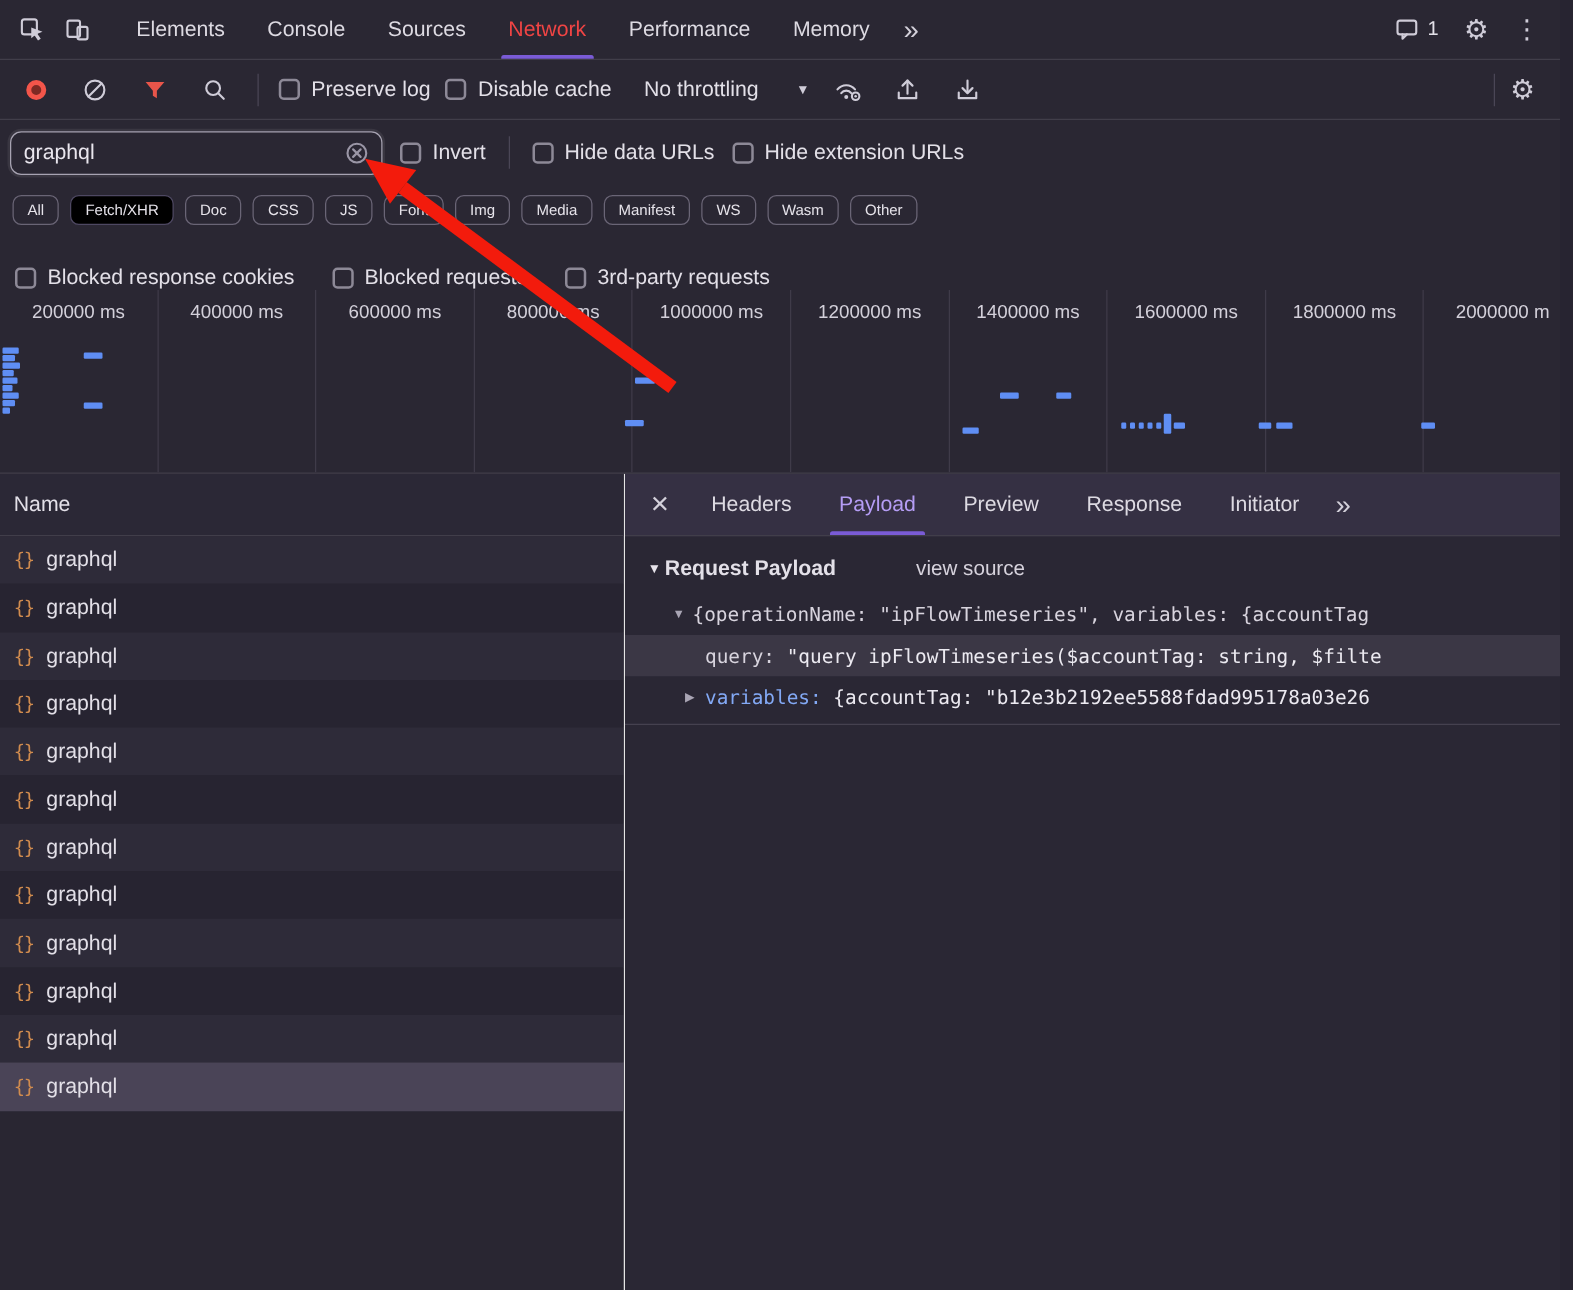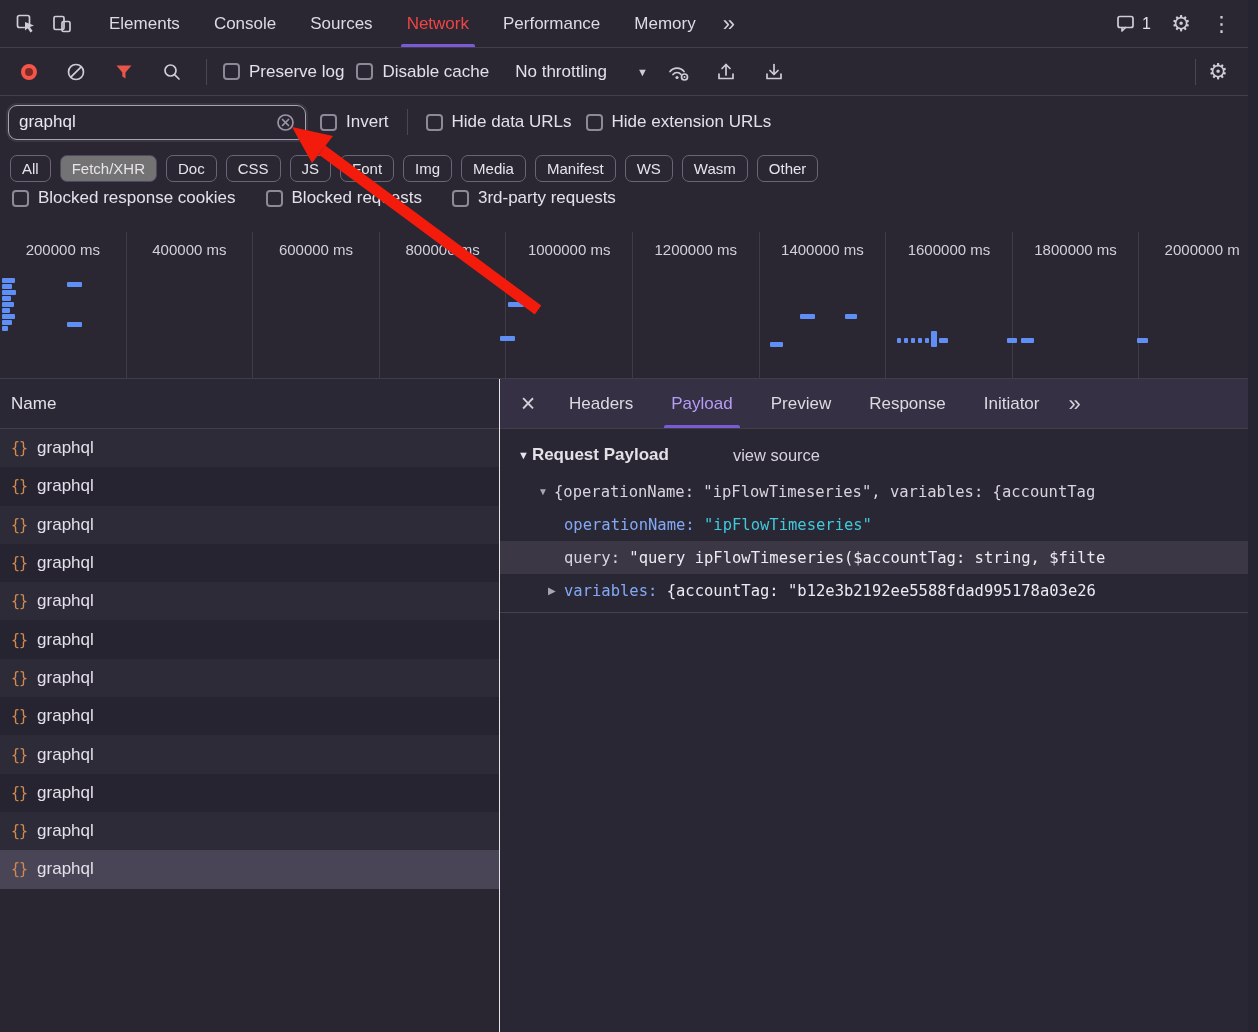--- a/index.html
+++ b/index.html
@@ -34,25 +34,25 @@
   .dd-glyph { font-size: 11px; color: #cfccd8; }
   .toolbar-right { margin-left: auto; display: flex; align-items: center; }
 
   
   .filter-row { flex: 0 0 52px; display: flex; align-items: center; gap: 14px; padding: 0 8px; }
   .filter-input { width: 298px; height: 35px; border: 1px solid #a7a3b2; box-shadow: 0 0 0 2px rgba(255,255,255,0.07); border-radius: 9px; display: flex; align-items: center; padding: 0 10px; gap: 8px; flex: 0 0 auto; }
   .filter-input input { flex: 1; min-width: 0; background: transparent; border: none; outline: none; color: #e9e6ee; font-size: 17px; font-family: inherit; }
 
   
   .chips-row { flex: 0 0 40px; display: flex; align-items: center; gap: 9px; padding: 0 10px; }
-  .chip { border: 1px solid #6a6576; border-radius: 7px; padding: 4px 11px; font-size: 15px; color: #e6e3ea; white-space: nowrap; }
-  .chip.active { background: #737373; border-color: #4e4862; }
-
-  
-  .blocked-row { flex: 0 0 44px; display: flex; align-items: flex-start; gap: 30px; padding: 0 12px; }
+  .chip { border: 1px solid #6a6576; border-radius: 7px; padding: 4px 11px; font-size: 12px; color: #e6e3ea; white-space: nowrap; }
+  .chip.active { background: #000000; border-color: #4e4862; }
+
+  
+  .blocked-row { flex: 0 0 44px; display: flex; align-items: flex-end; gap: 30px; padding: 0 12px; }
 
   
   .timeline { flex: 0 0 147px; position: relative; border-bottom: 1px solid #413e4a; overflow: hidden; padding-left: 32px; }
   .tl-cols { position: absolute; inset: 0; display: flex; }
   .tl-col { flex: 0 0 126.6px; border-right: 1px solid #3f3b49; font-size: 15px; color: #d3d0da; display: flex; justify-content: center; padding-top: 9px; white-space: nowrap; overflow: hidden; }
   .tl-bars { position: absolute; inset: 0; }
   .tl-bar { position: absolute; height: 5px; background: #5f8ef4; border-radius: 1px; }
 
   
   .split { flex: 1; display: flex; min-height: 0; }
@@ -369,24 +369,20 @@
         <div class="pl-header">
           <span class="tri">▼</span>
           <span class="pl-title">Request Payload</span>
           <span class="view-source">view source</span>
         </div>
         <div class="tree">
           <div class="tline ind1">
             <span class="tri">▼</span>
             <span>{operationName: "ipFlowTimeseries", variables: {accountTag</span>
           </div>
-          <div class="tline ind2">
-            <span class="key">operationName: </span>
-            <span class="cyan">"ipFlowTimeseries"</span>
-          </div>
           <div class="tline ind2 hl">
             <span>query: </span>
             <span class="white">"query ipFlowTimeseries($accountTag: string, $filte</span>
           </div>
           <div class="tline ind2t">
             <span class="tri">▶</span>
             <span class="key">variables: </span>
             <span class="white">{accountTag: "b12e3b2192ee5588fdad995178a03e26</span>
           </div>
         </div>

